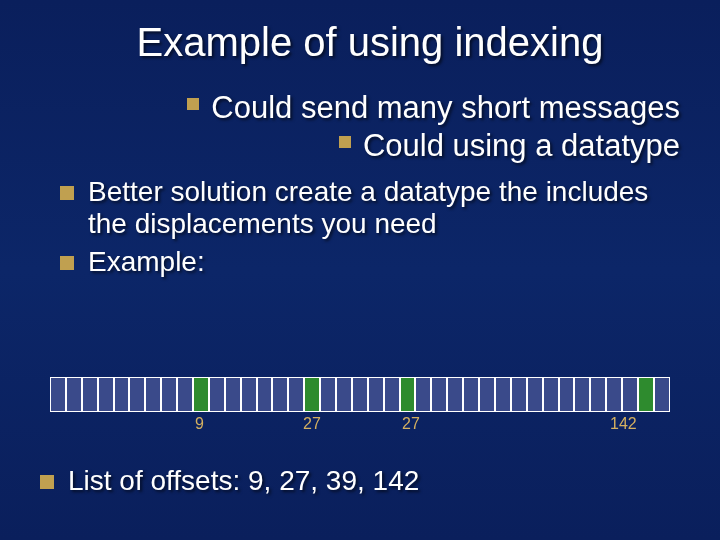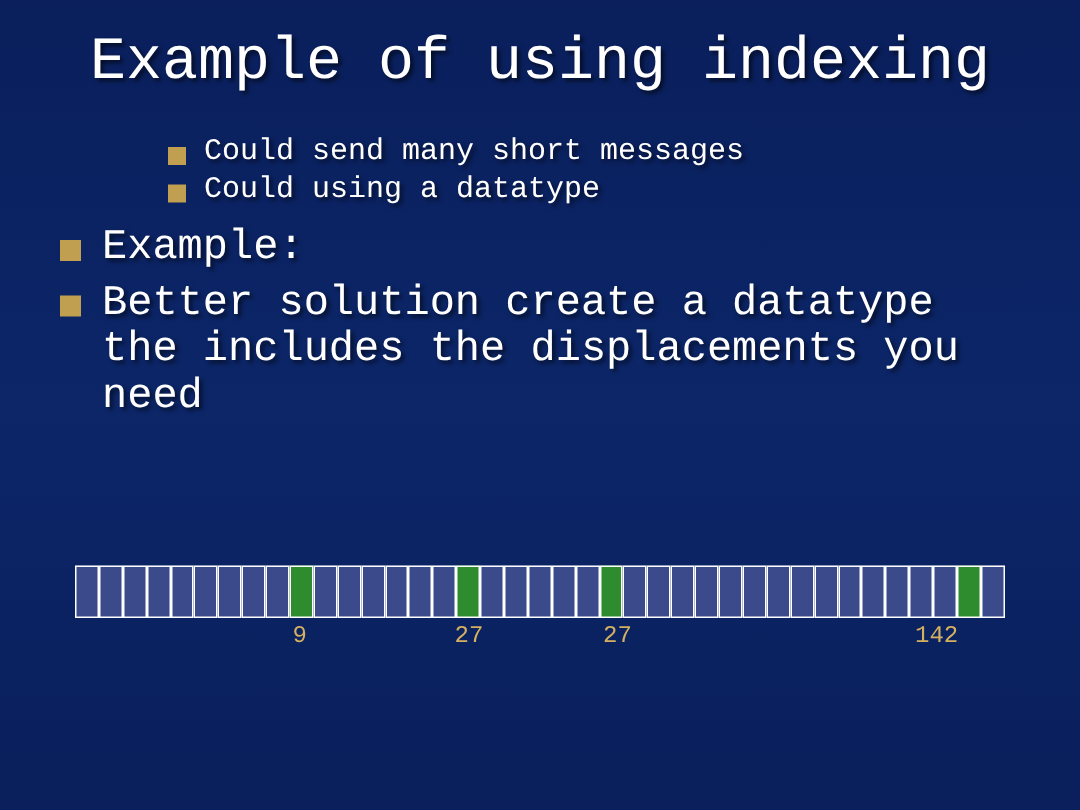--- a/index.html
+++ b/index.html
@@ -7,23 +7,24 @@
     padding: 0;
     width: 720px;
     height: 540px;
     overflow: hidden;
   }
   .slide {
     width: 720px;
     height: 540px;
     background: linear-gradient(to bottom, #0a1f5c 0%, #0c2668 50%, #0a1f5c 100%);
     position: relative;
-    font-family: Liberation Mono, monospace;
+    font-family: Liberation Sans, sans-serif;
     color: #ffffff;
     box-sizing: border-box;
+    padding-left: 20px;
   }
   .title {
     font-size: 40px;
     font-weight: normal;
     text-align: center;
     padding-top: 20px;
     color: #ffffff;
     text-shadow: 2px 2px 3px rgba(0,0,0,0.6);
   }
   .content {
@@ -34,24 +35,25 @@
   .bullet-l1 {
     display: flex;
     align-items: flex-start;
     font-size: 28px;
     margin-bottom: 6px;
     text-shadow: 2px 2px 3px rgba(0,0,0,0.6);
   }
   .bullet-l2 {
     display: flex;
     align-items: flex-start;
-    font-size: 20px;
+    font-size: 31px;
     margin-left: 72px;
     margin-bottom: 2px;
     text-shadow: 2px 2px 3px rgba(0,0,0,0.6);
+    justify-content: flex-end;
   }
   .square-l1 {
     width: 14px;
     height: 14px;
     background: #c0a050;
     flex-shrink: 0;
     margin-top: 10px;
     margin-right: 14px;
   }
   .square-l2 {
@@ -118,26 +120,26 @@
         <div>Could send many short messages</div>
       </div>
       <div class="bullet-l2">
         <div class="square-l2"></div>
         <div>Could using a datatype</div>
       </div>
     </div>
 
     <div class="bullet-l1">
       <div class="square-l1"></div>
-      <div>Example:</div>
+      <div>Better solution create a datatype the includes the displacements you need</div>
     </div>
 
     <div class="bullet-l1">
       <div class="square-l1"></div>
-      <div>Better solution create a datatype the includes the displacements you need</div>
+      <div>Example:</div>
     </div>
 
   </div>
 
   <div class="array-row" id="array-row">
       <div class="cell" style="width: 15.8974px;"></div>
       <div class="cell" style="width: 15.8974px;"></div>
       <div class="cell" style="width: 15.8974px;"></div>
       <div class="cell" style="width: 15.8974px;"></div>
       <div class="cell" style="width: 15.8974px;"></div>
@@ -177,14 +179,18 @@
       <div class="cell" style="width: 15.8974px;"></div>
     </div>
 
   <div class="labels-row">
     <div class="offset-label" style="left:145px;">9</div>
     <div class="offset-label" style="left:253px;">27</div>
     <div class="offset-label" style="left:352px;">27</div>
     <div class="offset-label" style="left:560px;">142</div>
   </div>
 
+  <div class="bottom-bullet">
+    <div class="square-l1"></div>
+    <div>List of offsets: 9, 27, 39, 142</div>
+  </div>
 
 </div>
 
 </body></html>

